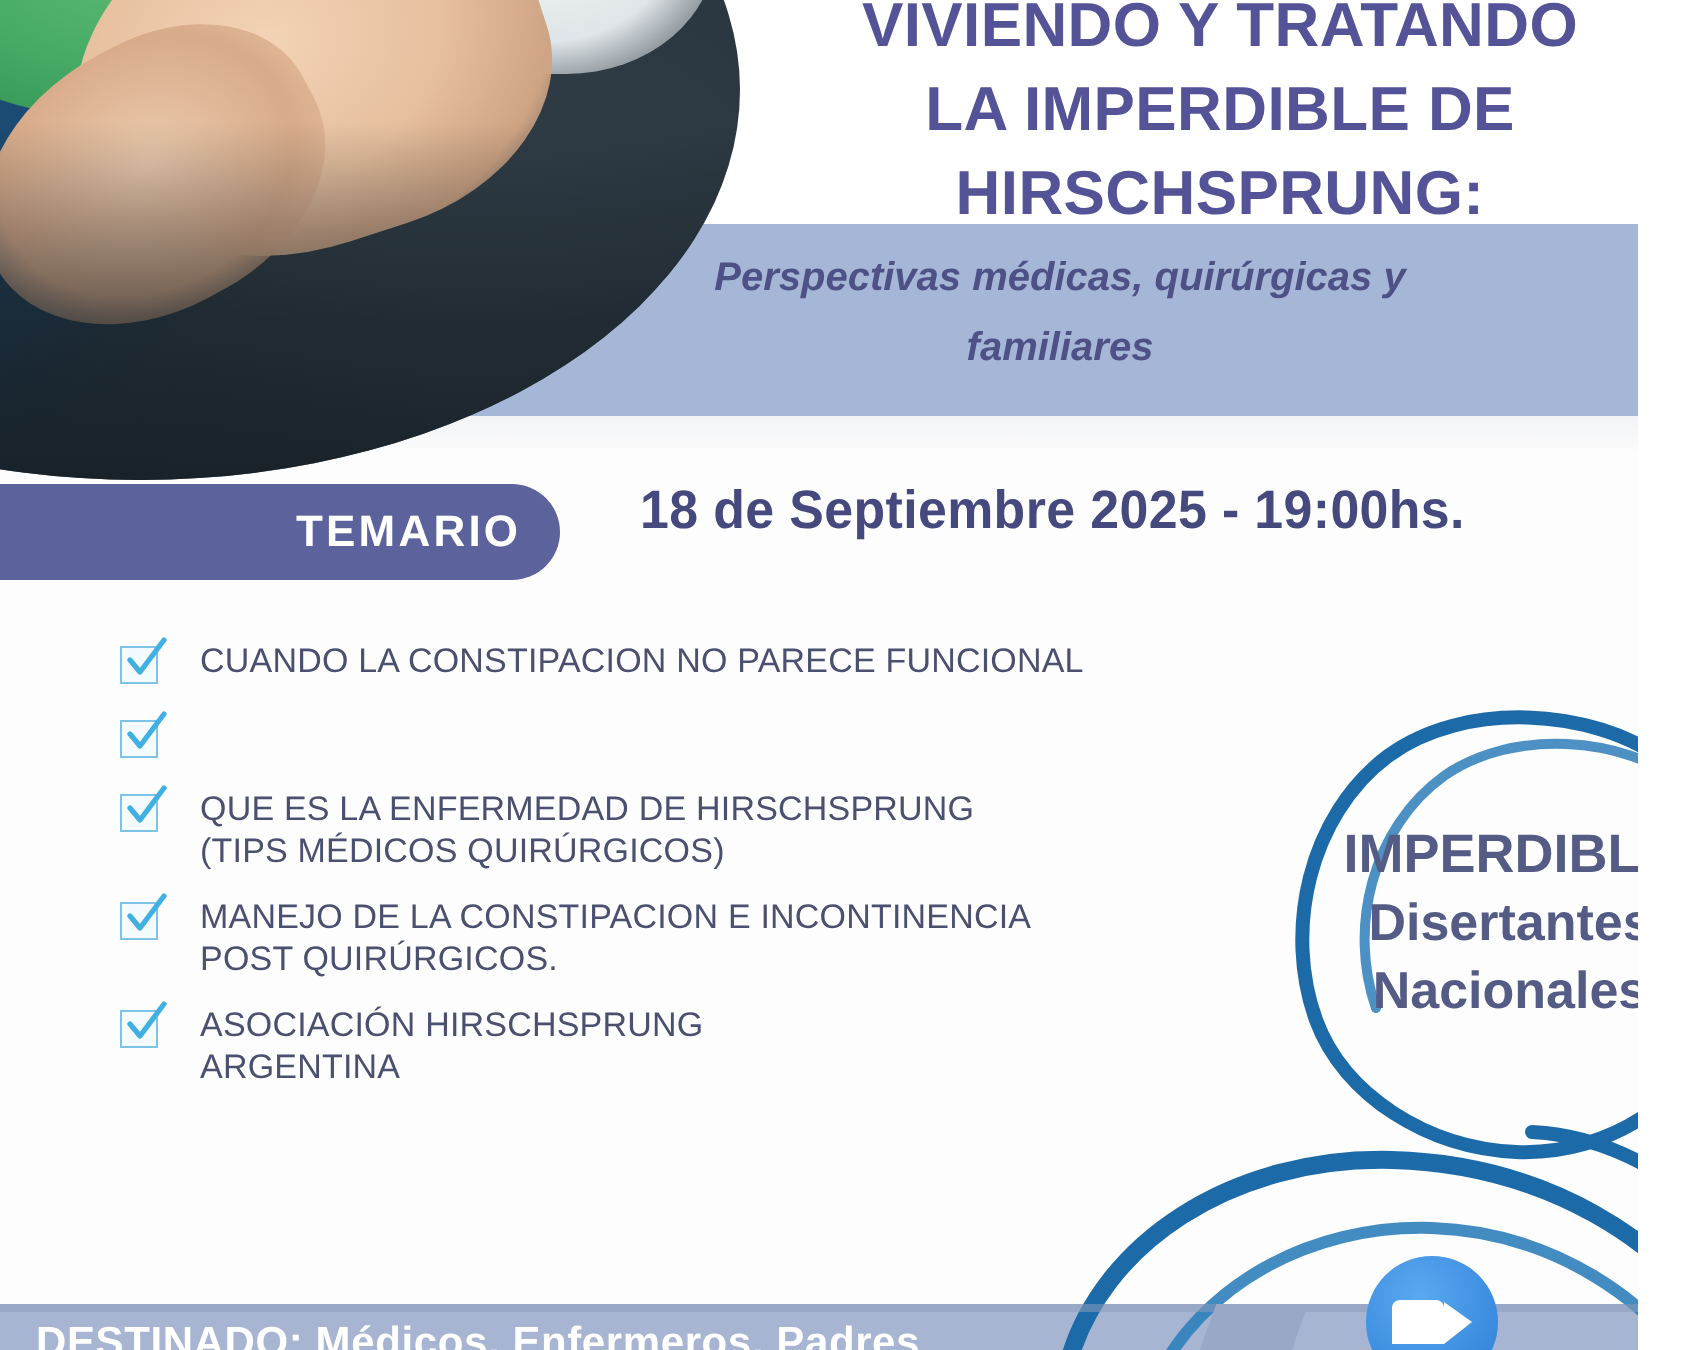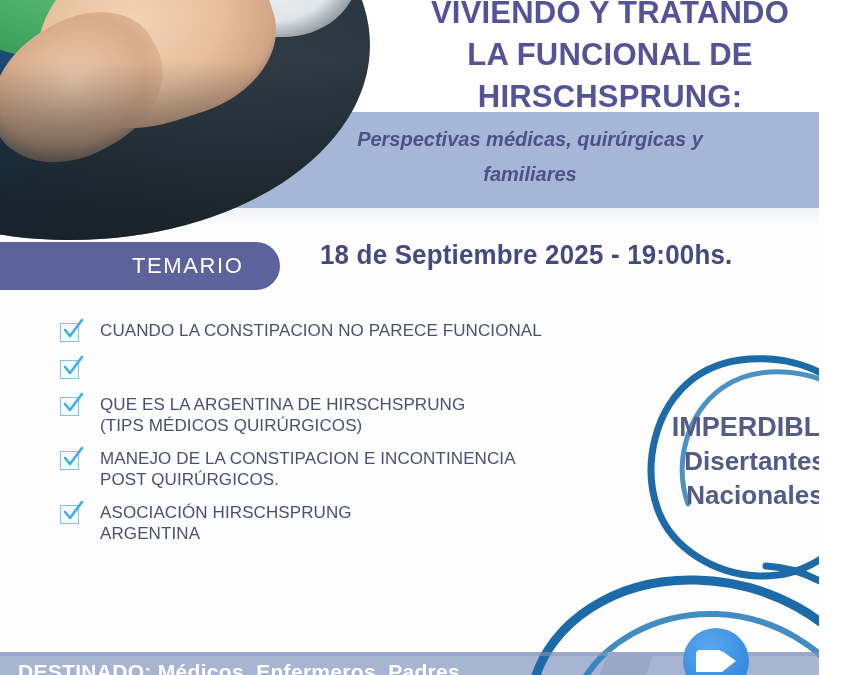--- a/index.html
+++ b/index.html
@@ -65,22 +65,22 @@
     font-weight:bold;font-style:italic;font-size:20px;line-height:35px;
     color:#4e5186;
   }
 
   
   .temario-pill{
     position:absolute;left:-60px;top:242px;width:340px;height:48px;
     background:#5c629b;border-radius:26px;z-index:6;
   }
   .temario-label{
-    position:absolute;left:132px;top:253px;z-index:7;
-    color:#ffffff;font-weight:normal;font-size:22px;letter-spacing:1.6px;
+    position:absolute;left:148px;top:253px;z-index:7;
+    color:#ffffff;font-weight:bold;font-size:22px;letter-spacing:1.6px;
   }
   .event-date{
     position:absolute;left:320px;top:240px;z-index:6;
     color:#45497e;font-weight:bold;font-size:27px;letter-spacing:.2px;
     transform:scaleX(.96);transform-origin:left center;white-space:nowrap;
   }
 
   
   .agenda{position:absolute;left:60px;top:320px;width:600px;z-index:6;}
   .agenda-item{position:relative;display:flex;align-items:flex-start;margin-bottom:12px;}
@@ -148,21 +148,21 @@
 
       <div class="ph-white"></div>
       <div class="ph-hand"></div>
       <div class="ph-hand2"></div>
       <div class="ph-shadow"></div>
     </div>
   </div>
 
   <div class="title-block">
     <div class="title-line">VIVIENDO Y TRATANDO</div>
-    <div class="title-line">LA FUNCIONAL DE</div>
+    <div class="title-line">LA IMPERDIBLE DE</div>
     <div class="title-line">HIRSCHSPRUNG:</div>
   </div>
 
   <div class="subtitle-block">
     <div class="subtitle-line">Perspectivas médicas, quirúrgicas y</div>
     <div class="subtitle-line">familiares</div>
   </div>
 
   <div class="temario-pill"></div>
   <div class="temario-label">TEMARIO</div>
@@ -190,21 +190,21 @@
       </span>
     </div>
 
     <div class="agenda-item">
       <span class="chk">
         <span class="box"></span>
         <svg viewBox="0 0 24 24" fill="none">
             <path d="M4 12 L9 18 L21 2" stroke="#3fb0e0" stroke-width="2.6" stroke-linecap="round" stroke-linejoin="round"></path>
           </svg>
       </span>
-      <span class="agenda-text">QUE ES LA ARGENTINA DE HIRSCHSPRUNG
+      <span class="agenda-text">QUE ES LA ENFERMEDAD DE HIRSCHSPRUNG
 (TIPS MÉDICOS QUIRÚRGICOS)</span>
     </div>
 
 
     <div class="agenda-item">
       <span class="chk">
         <span class="box"></span>
         <svg viewBox="0 0 24 24" fill="none">
             <path d="M4 12 L9 18 L21 2" stroke="#3fb0e0" stroke-width="2.6" stroke-linecap="round" stroke-linejoin="round"></path>
           </svg>

